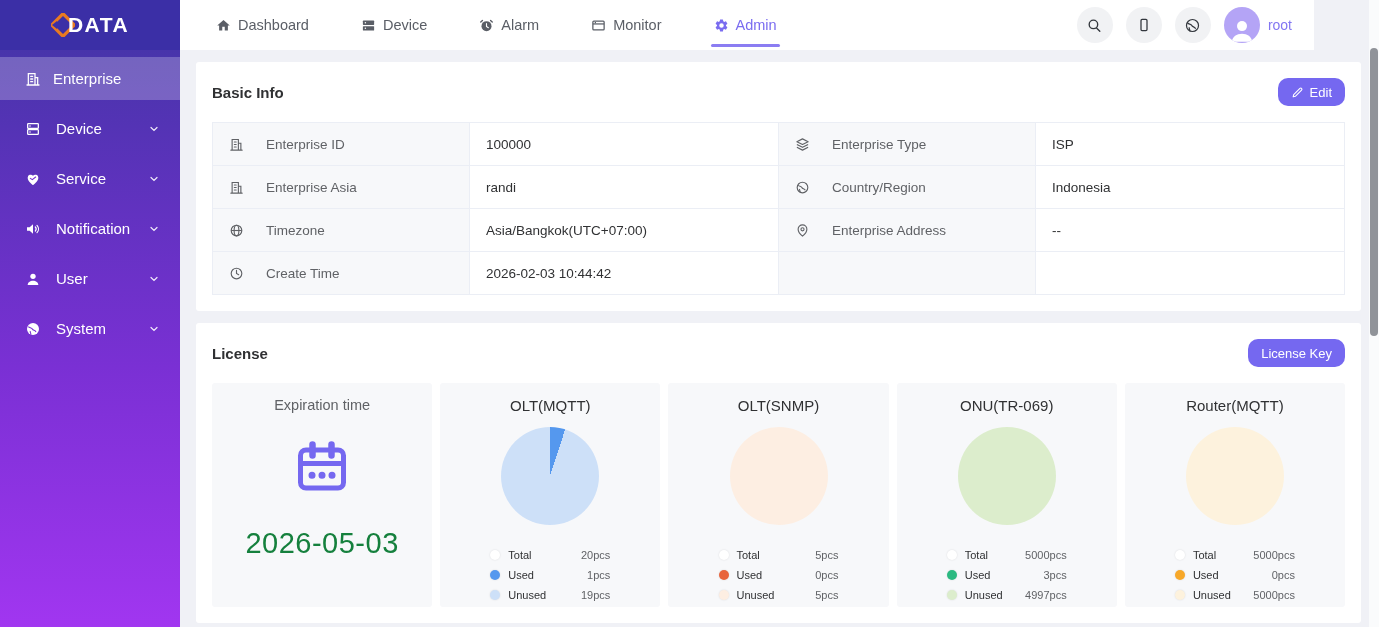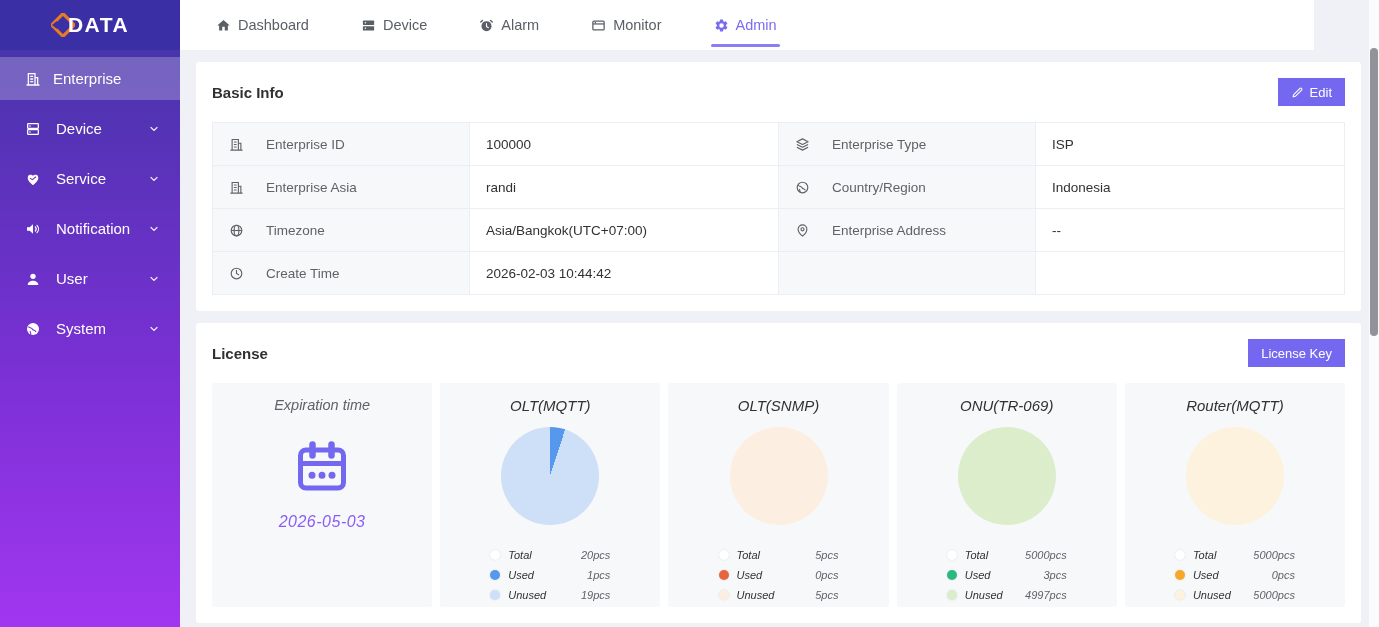--- a/index.html
+++ b/index.html
@@ -34,38 +34,38 @@
   .side-item{height:43px;margin-bottom:7px;display:flex;align-items:center;gap:15px;padding:0 20px 0 25px;color:#fff;font-size:15px;cursor:pointer;}
   .side-item .sicon{flex:0 0 16px;}
   .side-item .chev{margin-left:auto;opacity:.9;}
   .side-item.active{background:rgba(255,255,255,.24);gap:12px;}
 
   
   .main{position:absolute;left:180px;top:50px;right:10px;bottom:0;overflow:hidden;padding:12px 8px 16px 16px;box-sizing:border-box;}
   .panel{background:#fff;border-radius:3px;padding:0 16px 16px;}
   .panel-head{height:60px;display:flex;align-items:center;justify-content:space-between;}
   .panel-title{font-size:15px;font-weight:bold;color:#303133;}
-  .btn{background:#7568f0;color:#fff;border:none;border-radius:0;height:28px;padding:0 13px;font-size:13px;display:flex;align-items:center;gap:6px;cursor:pointer;font-family:inherit;}
+  .btn{background:#7568f0;color:#fff;border:none;border-radius:10px;height:28px;padding:0 13px;font-size:13px;display:flex;align-items:center;gap:6px;cursor:pointer;font-family:inherit;}
 
   
   .info-table{width:100%;border-collapse:collapse;table-layout:fixed;}
   .info-table td{border:1px solid #ebeef5;height:43px;font-size:13.5px;padding:0 8px 0 16px;box-sizing:border-box;overflow:hidden;white-space:nowrap;}
   td.lbl{background:#f7f8fa;color:#606266;width:22.7%;}
   td.val{color:#303133;width:27.3%;}
   .lbl-inner{display:flex;align-items:center;gap:22px;}
   .lbl-inner .ticon{color:#606266;flex:0 0 15px;}
 
   
   .panel.license{margin-top:12px;}
-  .lic-row{display:flex;gap:8px;font-style:italic;}
+  .lic-row{display:flex;gap:8px;}
   .lic-card{flex:1 1 0;height:224px;background:#f7f8fa;border-radius:3px;text-align:center;}
   .lic-title{padding-top:14px;font-size:15px;color:#303133;}
   .lic-title.exp{color:#606266;font-size:14.5px;}
   .cal-wrap{margin-top:24px;display:flex;justify-content:center;color:#7568f0;}
-  .exp-date{margin-top:16px;font-size:16px;color:#8b5cf6;letter-spacing:.5px;}
+  .exp-date{margin-top:30px;font-size:29px;color:#15803d;letter-spacing:.5px;}
   .pie{width:98px;height:98px;border-radius:50%;margin:13px auto 0;}
   .legend{width:120px;margin:20px auto 0;}
   .legend-row{display:flex;align-items:center;height:20px;font-size:11px;}
   .dot{width:10px;height:10px;border-radius:50%;margin-right:8px;flex:0 0 10px;box-shadow:0 0 2px rgba(0,0,0,.12);}
   .lg-label{color:#303133;}
   .lg-value{margin-left:auto;color:#606266;}
 
   
   .scroll-track{position:absolute;top:0;right:0;width:10px;height:627px;background:#fafbfc;z-index:5;}
   .scroll-thumb{position:absolute;top:48px;left:1px;width:8px;height:288px;background:#909399;border-radius:4px;cursor:pointer;}
@@ -121,20 +121,48 @@
       <span>Monitor</span>
     </div>
     <div class="nav-item active">
       <svg class="nicon" width="15" height="15" viewBox="0 0 24 24">
           <path fill="currentColor" d="M19.14 12.94c.04-.3.06-.61.06-.94s-.02-.64-.07-.94l2.03-1.58a.49.49 0 0 0 .12-.61l-1.92-3.32a.488.488 0 0 0-.59-.22l-2.39.96c-.5-.38-1.03-.7-1.62-.94l-.36-2.54a.484.484 0 0 0-.48-.41h-3.84c-.24 0-.43.17-.47.41l-.36 2.54c-.59.24-1.13.57-1.62.94l-2.39-.96c-.22-.08-.47 0-.59.22L2.74 8.87c-.12.21-.08.47.12.61l2.03 1.58c-.05.3-.09.63-.09.94s.02.64.07.94l-2.03 1.58a.49.49 0 0 0-.12.61l1.92 3.32c.12.22.37.29.59.22l2.39-.96c.5.38 1.03.7 1.62.94l.36 2.54c.05.24.24.41.48.41h3.84c.24 0 .44-.17.47-.41l.36-2.54c.59-.24 1.13-.56 1.62-.94l2.39.96c.22.08.47 0 .59-.22l1.92-3.32c.12-.22.07-.47-.12-.61zM12 15.6A3.6 3.6 0 1 1 12 8.4a3.6 3.6 0 0 1 0 7.2z"></path>
         </svg>
       <span>Admin</span>
     </div>
   </nav>
 
+  <div class="header-right">
+    <div class="icon-btn">
+      <svg width="17" height="17" viewBox="0 0 24 24" fill="none" stroke="currentColor" stroke-width="1.9" stroke-linecap="round">
+          <circle cx="10.5" cy="10.5" r="6"></circle>
+          <path d="M15.2 15.8L19.5 20"></path>
+        </svg>
+    </div>
+    <div class="icon-btn">
+      <svg width="16" height="16" viewBox="0 0 24 24" fill="none" stroke="currentColor" stroke-width="1.9">
+          <rect x="7.5" y="3.5" width="9" height="17" rx="1.6"></rect>
+        </svg>
+    </div>
+    <div class="icon-btn">
+      <svg width="17" height="17" viewBox="0 0 24 24" fill="none" stroke="currentColor" stroke-width="1.7">
+          <circle cx="12" cy="12" r="8.5"></circle>
+          <path d="M5 8.5c2 2 5 1 6 3.5s4 1.5 5.5 4.5M8 20c1-2-1.5-3.5-.5-5.5"></path>
+        </svg>
+    </div>
+    <div class="user">
+      <div class="avatar">
+        <svg width="30" height="28" viewBox="0 0 24 24" fill="#fff">
+            <circle cx="12" cy="9.5" r="4.3"></circle>
+            <path d="M3.2 23c.6-4.6 4.2-7 8.8-7s8.2 2.4 8.8 7z"></path>
+          </svg>
+      </div>
+      <span class="user-name">root</span>
+    </div>
+  </div>
 </div>
 
 <div class="sidebar">
   <div class="side-item active">
     <svg class="sicon" width="16" height="16" viewBox="0 0 24 24" fill="none" stroke="#fff" stroke-width="1.9" stroke-linecap="round">
         <path d="M3 21h18M5 21V4h10v17M8.5 8h3M8.5 12h3M8.5 16h3M19 21V10h-4"></path>
       </svg>
     <span>Enterprise</span>
   </div>
   <div class="side-item">

